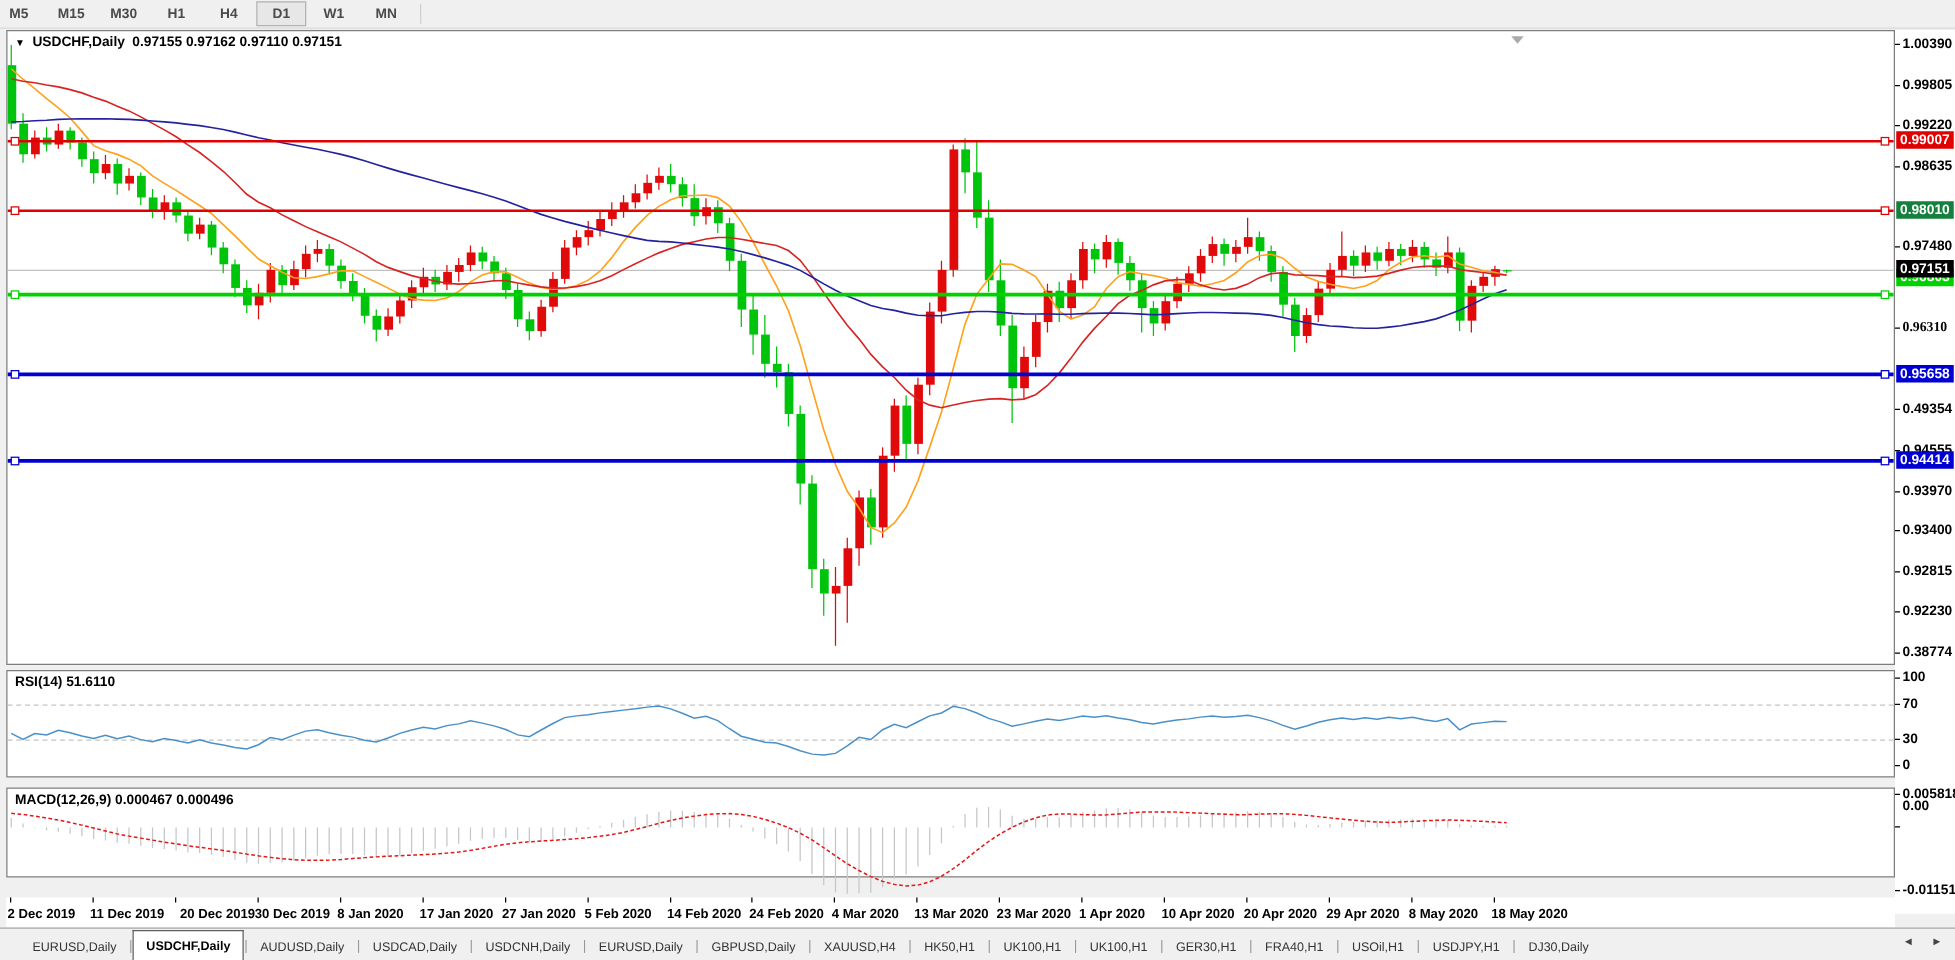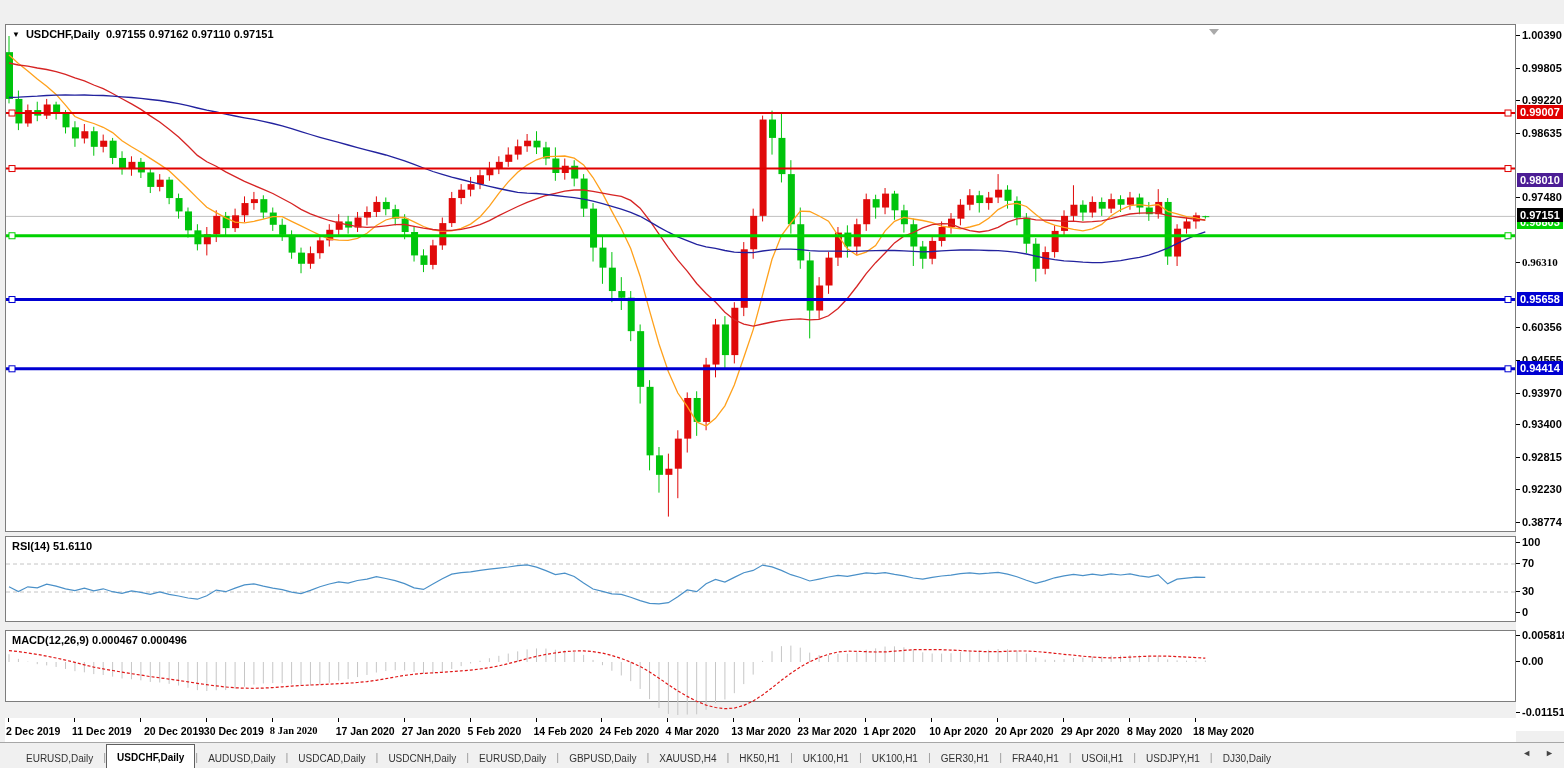--- a/index.html
+++ b/index.html
@@ -35,20 +35,33 @@
   .tab.active{background:#fff;border:1px solid #5f5f5f;border-bottom:none;height:24px;font-weight:700;color:#000;}
   .tab-sep{color:#999;font-size:11px;align-self:center;margin-top:2px;}
   #tab-arrows{position:absolute;right:10px;top:748px;display:flex;gap:14px;font-size:9px;color:#444;}
   #tab-arrows span{cursor:default;}
 </style>
 </head>
 <body>
 
 <div id="app">
 
+  <div id="toolbar">
+    <div id="tf-buttons" style="display:flex;margin-left:-6px;">
+        <div class="tfbtn">M5</div>
+        <div class="tfbtn">M15</div>
+        <div class="tfbtn">M30</div>
+        <div class="tfbtn">H1</div>
+        <div class="tfbtn">H4</div>
+        <div class="tfbtn active">D1</div>
+        <div class="tfbtn">W1</div>
+        <div class="tfbtn">MN</div>
+      </div>
+    <div class="tool-sep"></div>
+  </div>
 
   <div id="main-panel" class="panel">
     <div id="chart-title" class="panel-label">
       <span class="tri">▼</span>
       <span>USDCHF,Daily</span>
       <span>0.97155 0.97162 0.97110 0.97151</span>
     </div>
     <svg id="main-svg" width="1509" height="506">
         <line x1="0" y1="191.37667100000016" x2="1509" y2="191.37667100000016" stroke="#c0c0c0" stroke-width="1"></line>
         <line x1="3" y1="11" x2="3" y2="78.38368999999999" stroke="#00c40c" stroke-width="1"></line>
@@ -490,65 +503,65 @@
       <div class="axis-label" style="top: 43.5781px;">0.99805</div>
       <div class="axis-tick" style="top: 76.1561px;"></div>
       <div class="axis-label" style="top: 76.1561px;">0.99220</div>
       <div class="axis-tick" style="top: 108.734px;"></div>
       <div class="axis-label" style="top: 108.734px;">0.98635</div>
       <div class="axis-tick" style="top: 173.055px;"></div>
       <div class="axis-label" style="top: 173.055px;">0.97480</div>
       <div class="axis-tick" style="top: 238.211px;"></div>
       <div class="axis-label" style="top: 238.211px; font-family: Liberation Serif, serif;">0.96310</div>
       <div class="axis-tick" style="top: 303.367px;"></div>
-      <div class="axis-label" style="top: 303.367px;">0.60356</div>
+      <div class="axis-label" style="top: 303.367px;">0.49354</div>
       <div class="axis-tick" style="top: 335.945px;"></div>
       <div class="axis-label" style="top: 335.945px;">0.94555</div>
       <div class="axis-tick" style="top: 368.523px;"></div>
       <div class="axis-label" style="top: 368.523px;">0.93970</div>
       <div class="axis-tick" style="top: 400.266px;"></div>
       <div class="axis-label" style="top: 400.266px;">0.93400</div>
       <div class="axis-tick" style="top: 432.844px;"></div>
       <div class="axis-label" style="top: 432.844px;">0.92815</div>
       <div class="axis-tick" style="top: 465.422px;"></div>
       <div class="axis-label" style="top: 465.422px;">0.92230</div>
       <div class="axis-tick" style="top: 498px;"></div>
       <div class="axis-label" style="top: 498px;">0.38774</div>
       <div class="axis-badge" style="top: 88.0179px; background: rgb(224, 0, 0);">0.99007</div>
-      <div class="axis-badge" style="top: 143.54px; background: #4c1d95; margin-top: 12px;">0.98010</div>
+      <div class="axis-badge" style="top: 143.54px; background: #15803d;">0.98010</div>
       <div class="axis-badge" style="top: 198px; background: rgb(0, 210, 0);">0.96803</div>
       <div class="axis-badge" style="top: 274.52px; background: rgb(0, 0, 210);">0.95658</div>
       <div class="axis-badge" style="top: 343.797px; background: rgb(0, 0, 210);">0.94414</div>
       <div class="axis-badge" style="top: 191.377px; background: rgb(0, 0, 0);">0.97151</div>
       <div class="axis-tick" style="top: 518px;"></div>
       <div class="axis-label" style="top: 518px;">100</div>
       <div class="axis-tick" style="top: 539px;"></div>
       <div class="axis-label" style="top: 539px;">70</div>
       <div class="axis-tick" style="top: 567px;"></div>
       <div class="axis-label" style="top: 567px;">30</div>
       <div class="axis-tick" style="top: 588px;"></div>
       <div class="axis-label" style="top: 588px;">0</div>
       <div class="axis-tick" style="top: 610.994px;"></div>
       <div class="axis-label" style="top: 610.994px;">0.005818</div>
       <div class="axis-tick" style="top: 637px;"></div>
-      <div class="axis-label" style="top: 637px;">0.00</div>
+      <div class="axis-label" style="top: 621px;">0.00</div>
       <div class="axis-tick" style="top: 688.468px;"></div>
       <div class="axis-label" style="top: 688.468px;">-0.011514</div>
     </div>
   <div id="xaxis">
       <div class="xtick" style="left: 3px;"></div>
       <div class="xlabel" style="left: 1px;">2 Dec 2019</div>
       <div class="xtick" style="left: 68.94px;"></div>
       <div class="xlabel" style="left: 66.94px;">11 Dec 2019</div>
       <div class="xtick" style="left: 134.88px;"></div>
       <div class="xlabel" style="left: 139px;">20 Dec 2019</div>
       <div class="xtick" style="left: 200.82px;"></div>
       <div class="xlabel" style="left: 198.82px;">30 Dec 2019</div>
       <div class="xtick" style="left: 266.76px;"></div>
-      <div class="xlabel" style="left: 264.76px; font-family: Liberation Serif, serif;">8 Jan 2020</div>
+      <div class="xlabel" style="left: 264.76px;">8 Jan 2020</div>
       <div class="xtick" style="left: 332.7px;"></div>
       <div class="xlabel" style="left: 330.7px;">17 Jan 2020</div>
       <div class="xtick" style="left: 398.64px;"></div>
       <div class="xlabel" style="left: 396.64px;">27 Jan 2020</div>
       <div class="xtick" style="left: 464.58px;"></div>
       <div class="xlabel" style="left: 462.58px;">5 Feb 2020</div>
       <div class="xtick" style="left: 530.52px;"></div>
       <div class="xlabel" style="left: 528.52px;">14 Feb 2020</div>
       <div class="xtick" style="left: 596.46px;"></div>
       <div class="xlabel" style="left: 594.46px;">24 Feb 2020</div>

